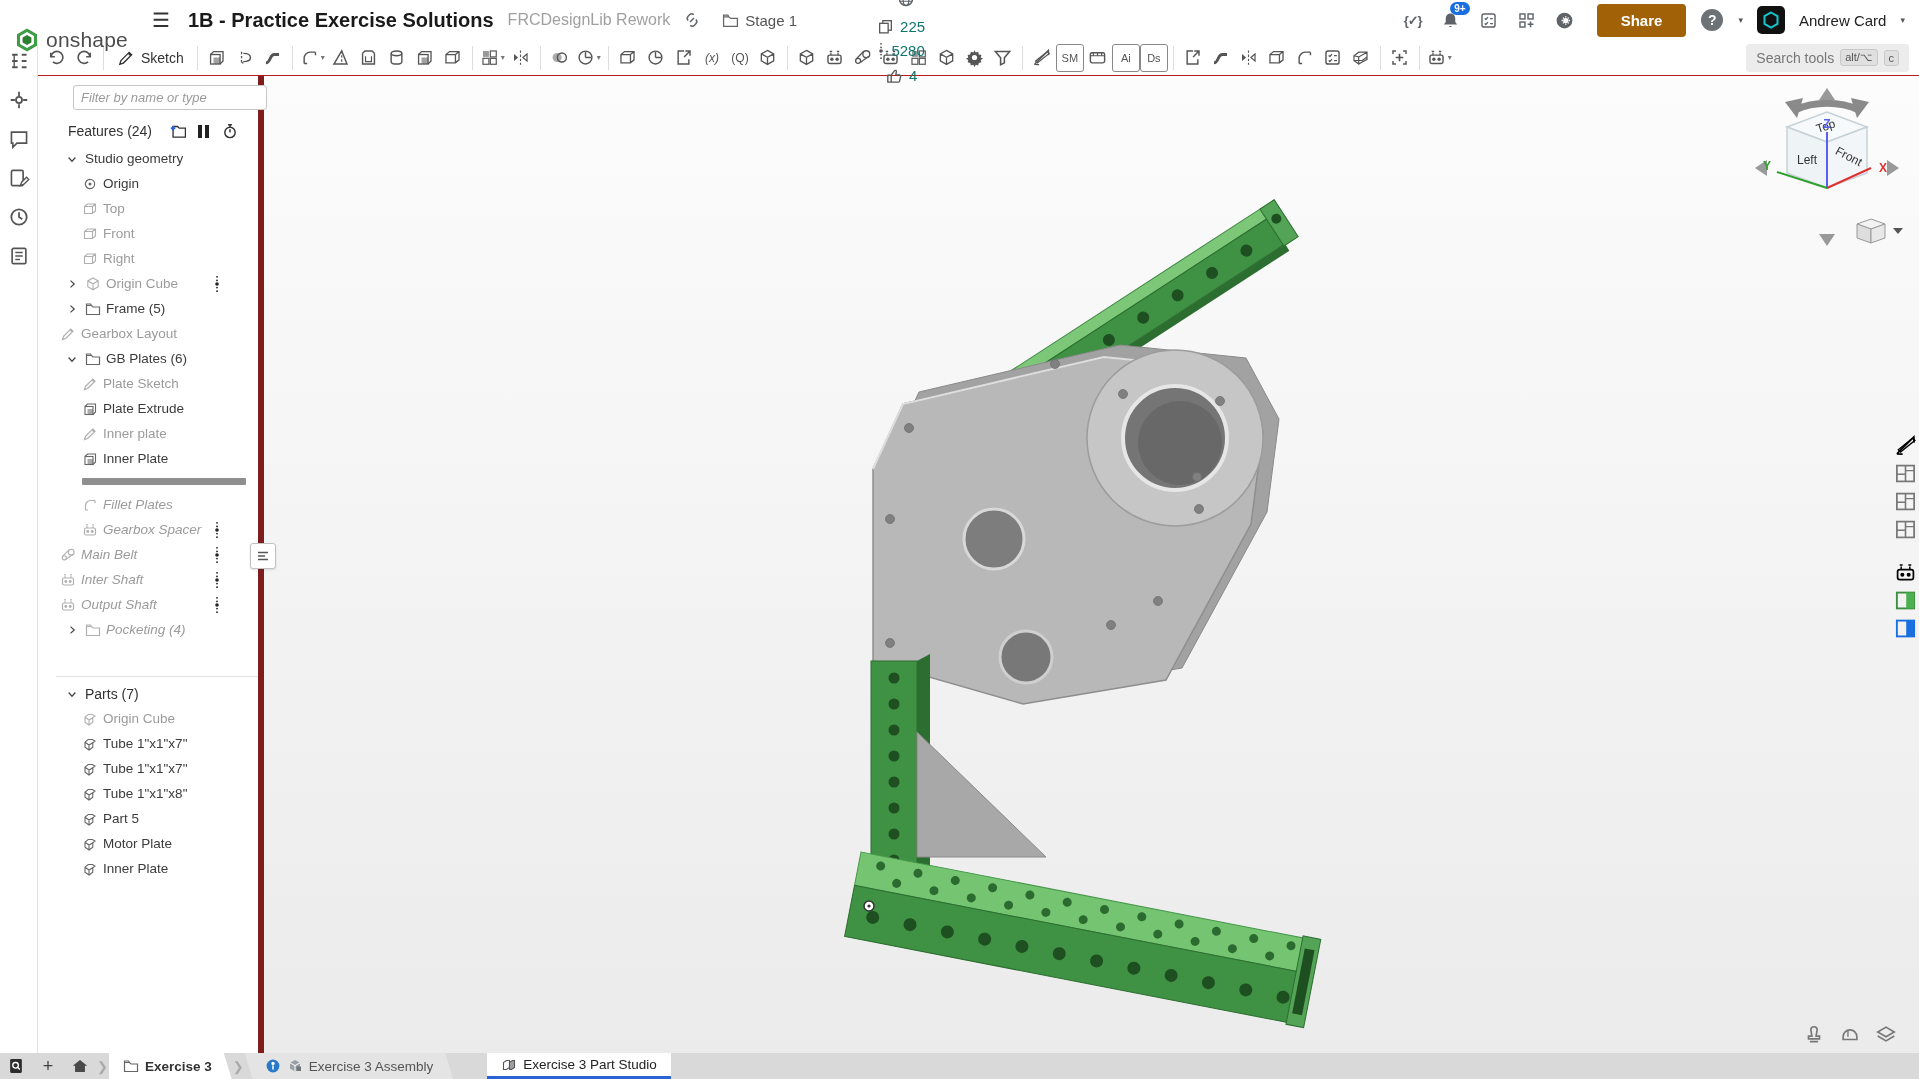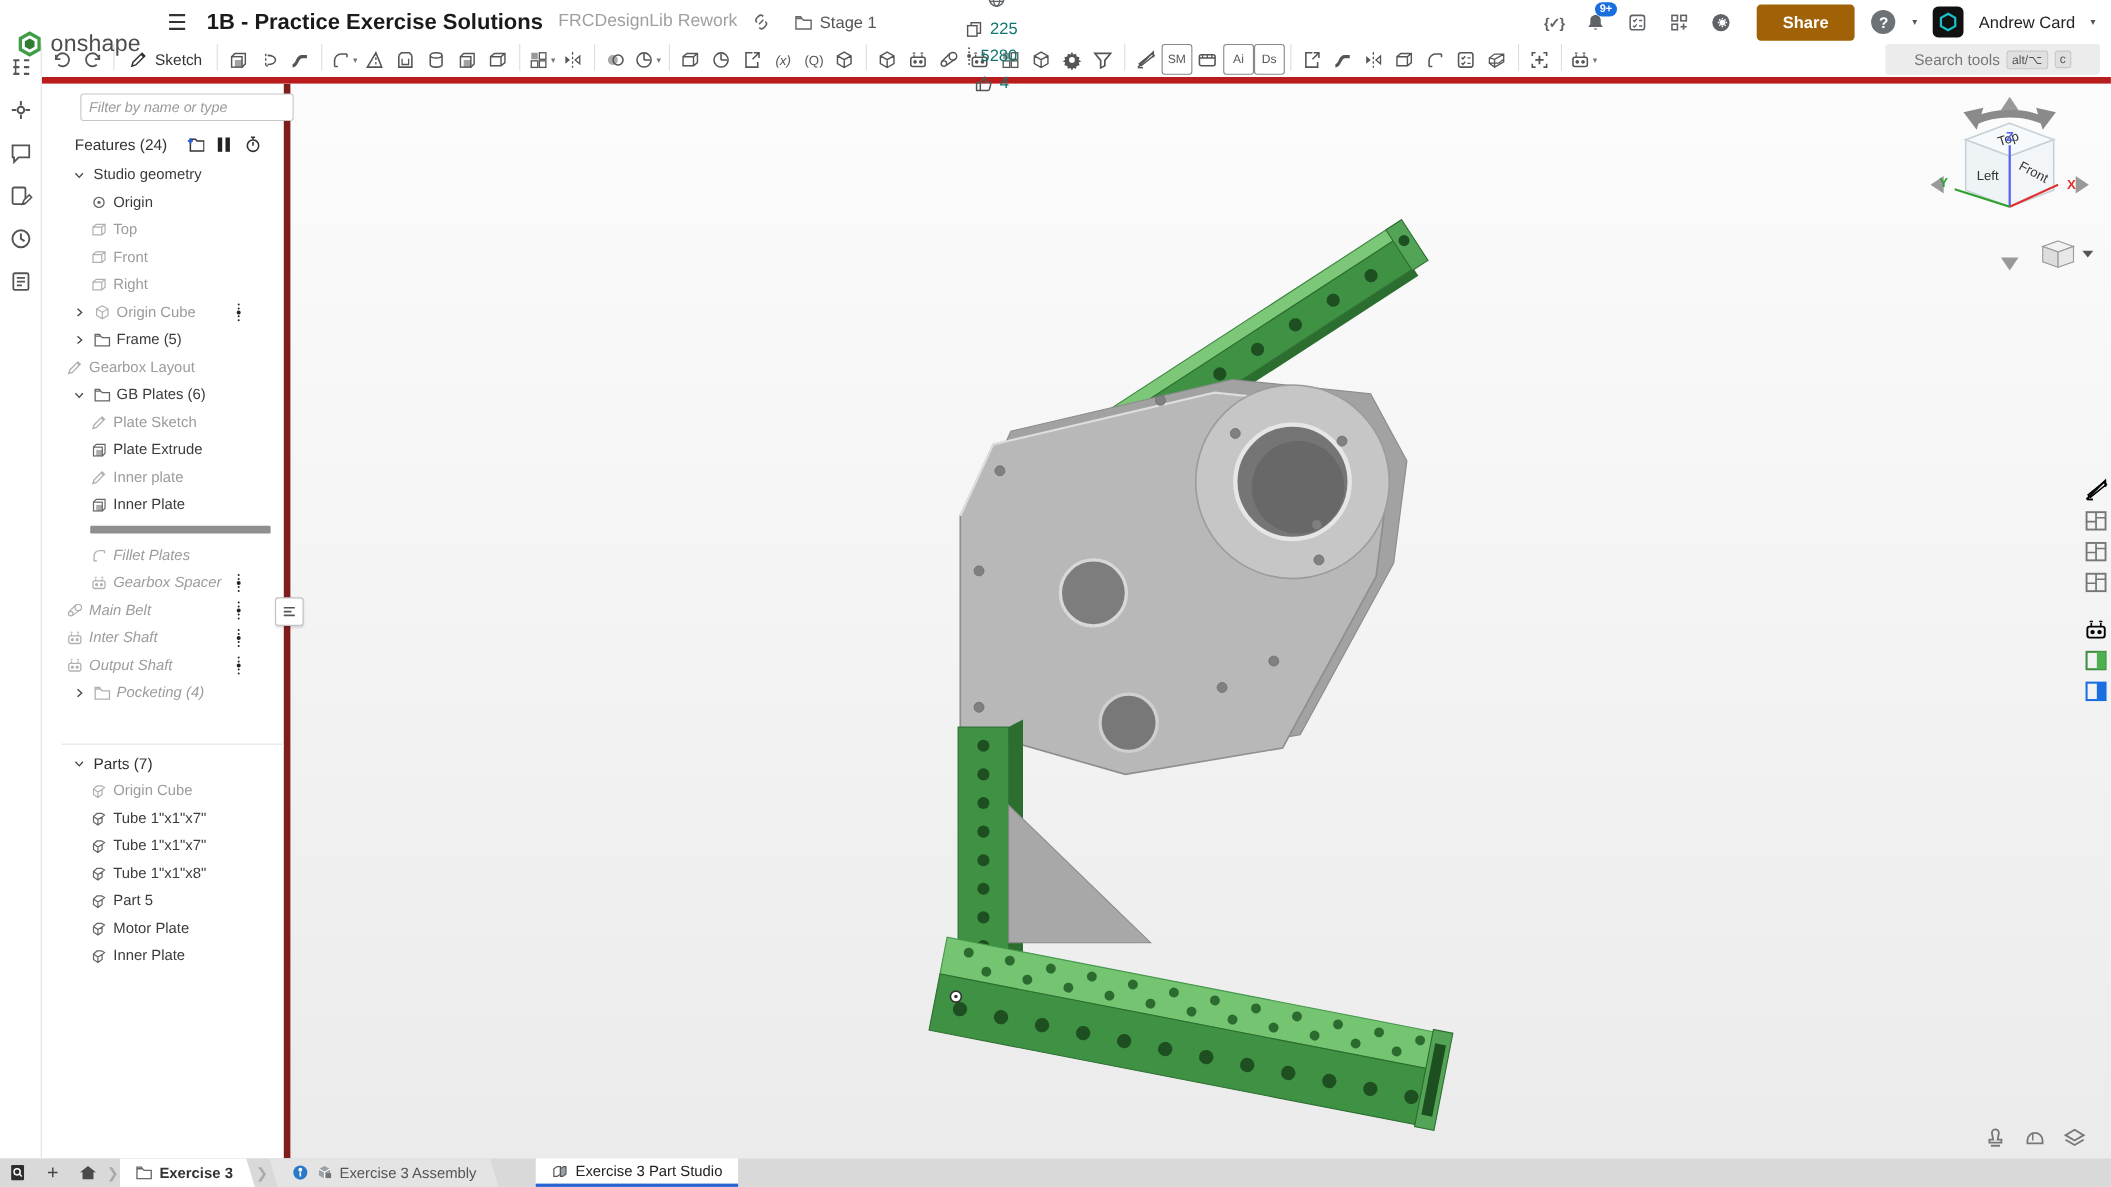--- a/index.html
+++ b/index.html
@@ -28,30 +28,30 @@
     border:none; border-radius:4px; padding:8px 24px; cursor:pointer; margin-left:6px; }
   .help { width:22px; height:22px; border-radius:50%; background:#6d7276; color:#fff;
     display:flex; align-items:center; justify-content:center; font-size:14px; font-weight:bold; }
   .caret { font-size:9px; color:#555; }
   .avatar { width:28px; height:28px; background:#111; border-radius:5px;
     display:flex; align-items:center; justify-content:center; }
   .user-name { font-size:15px; color:#222; }
 
   
   .toolbar { position:absolute; left:38px; top:40px; right:0; height:36px; background:#fff;
-    border-bottom:6px solid #b91c1c; display:flex; padding:0 4px; z-index:20; }
+    border-bottom:1px solid #b91c1c; display:flex; align-items:center; padding:0 4px; z-index:20; }
   .tool { min-width:28px; height:28px; display:flex; align-items:center; justify-content:center;
     border-radius:3px; cursor:pointer; color:#555; gap:1px; padding:0 2px; }
   .tool svg { flex:none; }
   .tsep { width:1px; height:24px; background:#ddd; margin:0 5px; flex:none; }
   .sketch-tool { display:flex; align-items:center; gap:6px; padding:0 8px; font-size:14px; color:#333; }
   .tcaret { font-size:8px; color:#777; margin-left:1px; }
   .chip { font-size:11px; color:#555; border:1px solid #888; border-radius:3px; padding:1px 3px; }
   .search-tools { margin-left:auto; background:#ececec; border-radius:3px; height:28px;
-    display:flex; align-items:center; gap:6px; padding:0 26px; margin-right:6px; }
+    display:flex; align-items:center; gap:6px; padding:0 10px; margin-right:6px; }
   .search-tools-label { font-size:14px; color:#777; }
   .kbd { background:#e0e0e0; border:1px solid #c8c8c8; border-radius:3px; font-size:11px;
     color:#555; padding:1px 4px; }
 
   
   .leftstrip { position:absolute; left:0; top:40px; bottom:26px; width:38px; background:#fff;
     border-right:1px solid #e2e2e2; display:flex; flex-direction:column; align-items:center;
     padding-top:10px; gap:17px; z-index:25; }
   .lsi { width:22px; height:22px; color:#555; cursor:pointer; }
 

